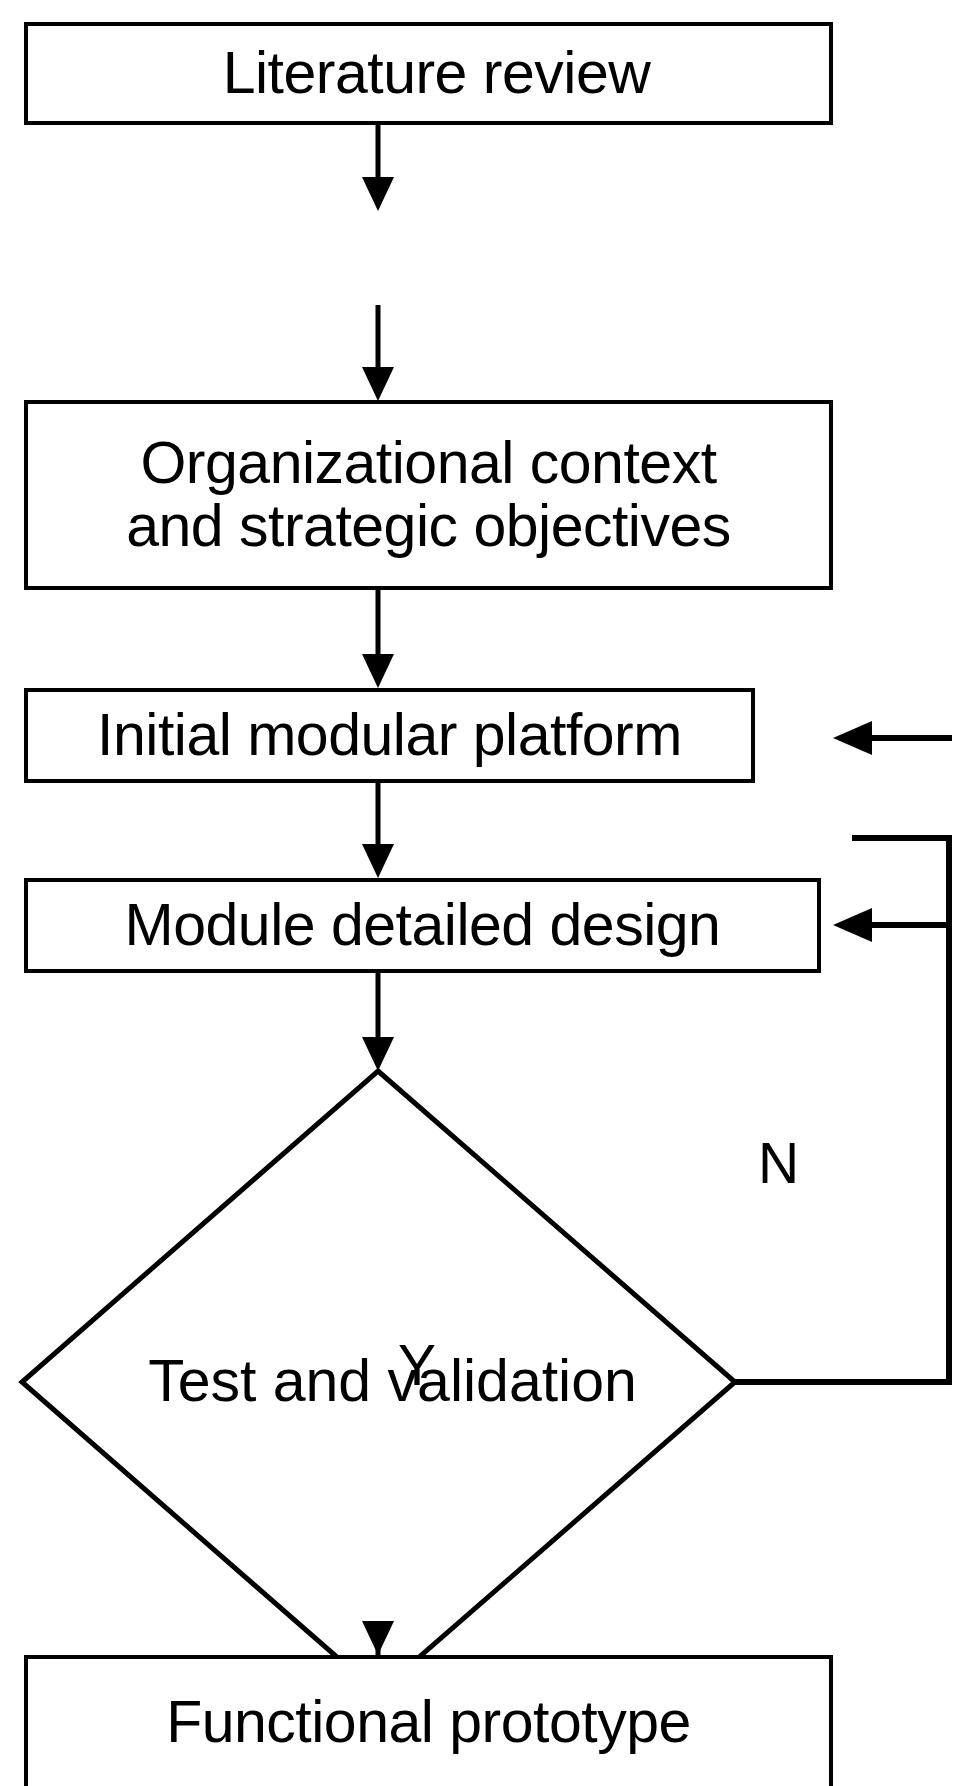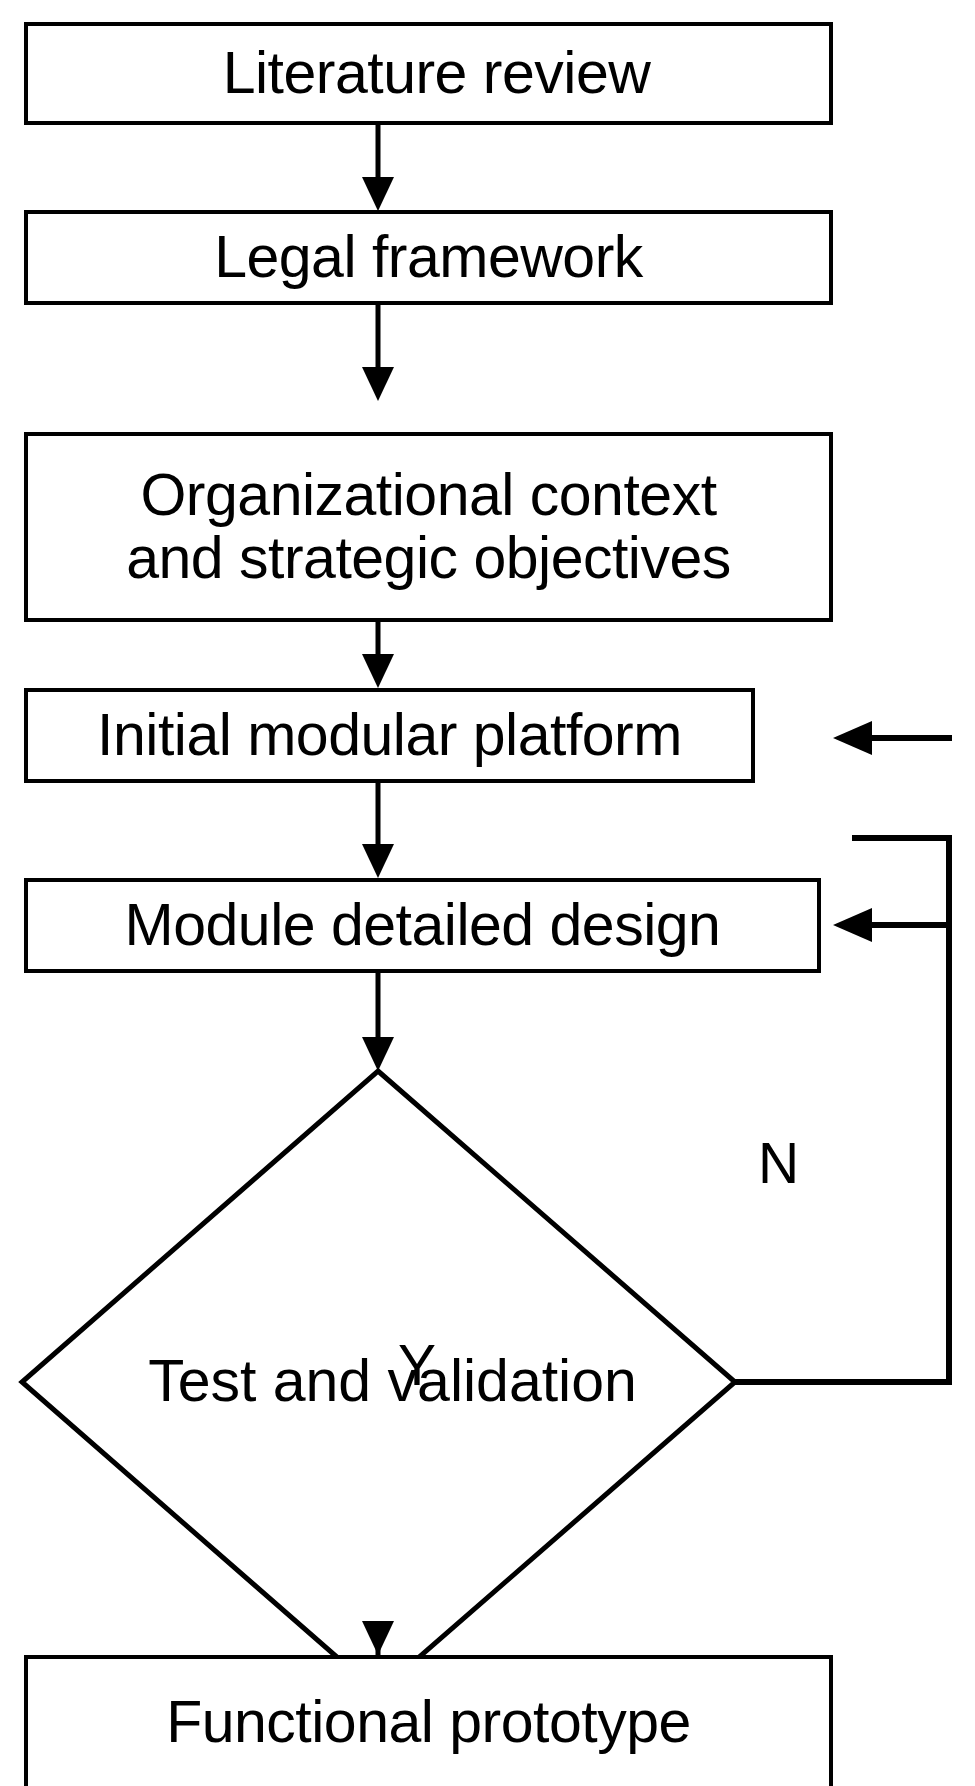--- a/index.html
+++ b/index.html
@@ -119,25 +119,22 @@
       <polygon points="833,738 872,721 872,755" fill="#000000"></polygon>
       <line x1="952" y1="738" x2="852" y2="738" stroke="#000000" stroke-width="6"></line>
     </g>
 
   </svg>
 
   <div class="node-box" style="left:24px; top:22px; width:809px; height:103px;padding-left:16px;">
     <span class="label-line">Literature review</span>
   </div>
 
-  <div class="node-box" style="left:24px; top:210px; width:809px; height:95px;">
-    <span class="label-line">Legal framework</span>
-  </div>
 
-  <div class="node-box" style="left:24px; top:400px; width:809px; height:190px; flex-direction:column;margin-top:32px;">
+  <div class="node-box" style="left:24px; top:400px; width:809px; height:190px; flex-direction:column;">
     <span class="label-line">Organizational context</span>
     <span class="label-line">and strategic objectives</span>
   </div>
 
   <div class="node-box" style="left:24px; top:688px; width:731px; height:95px;">
     <span class="label-line">Initial modular platform</span>
   </div>
 
   <div class="node-box" style="left:24px; top:878px; width:797px; height:95px;">
     <span class="label-line">Module detailed design</span>

